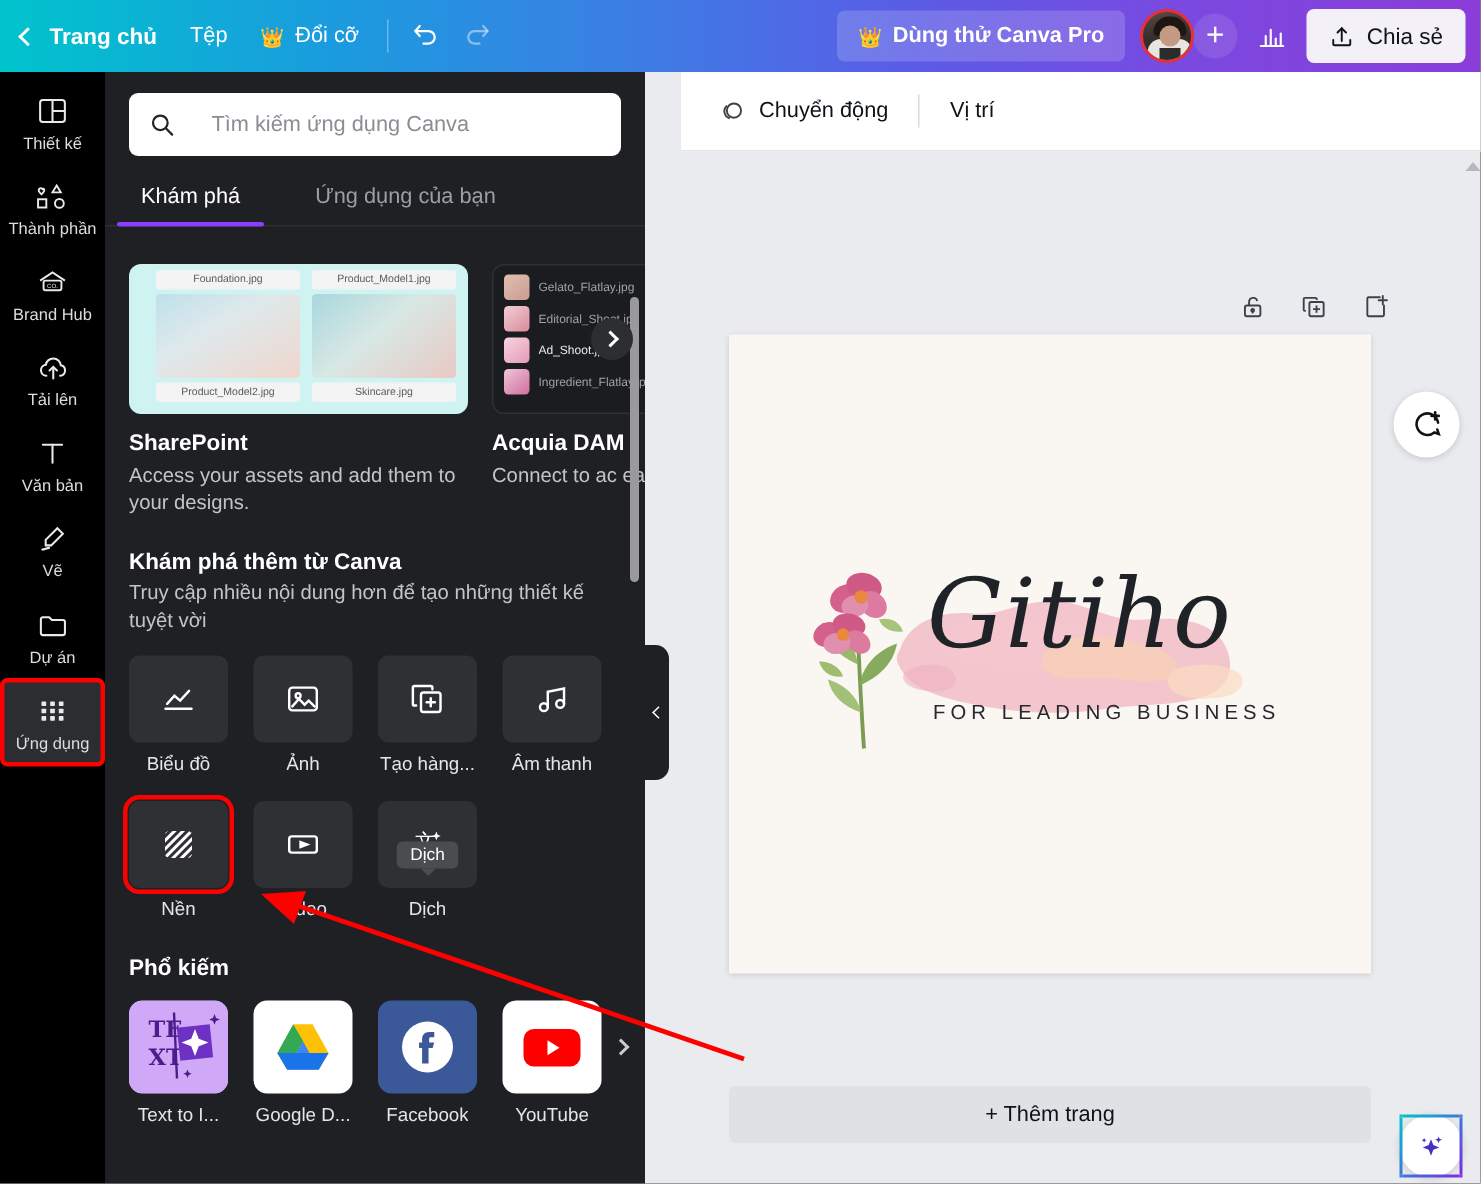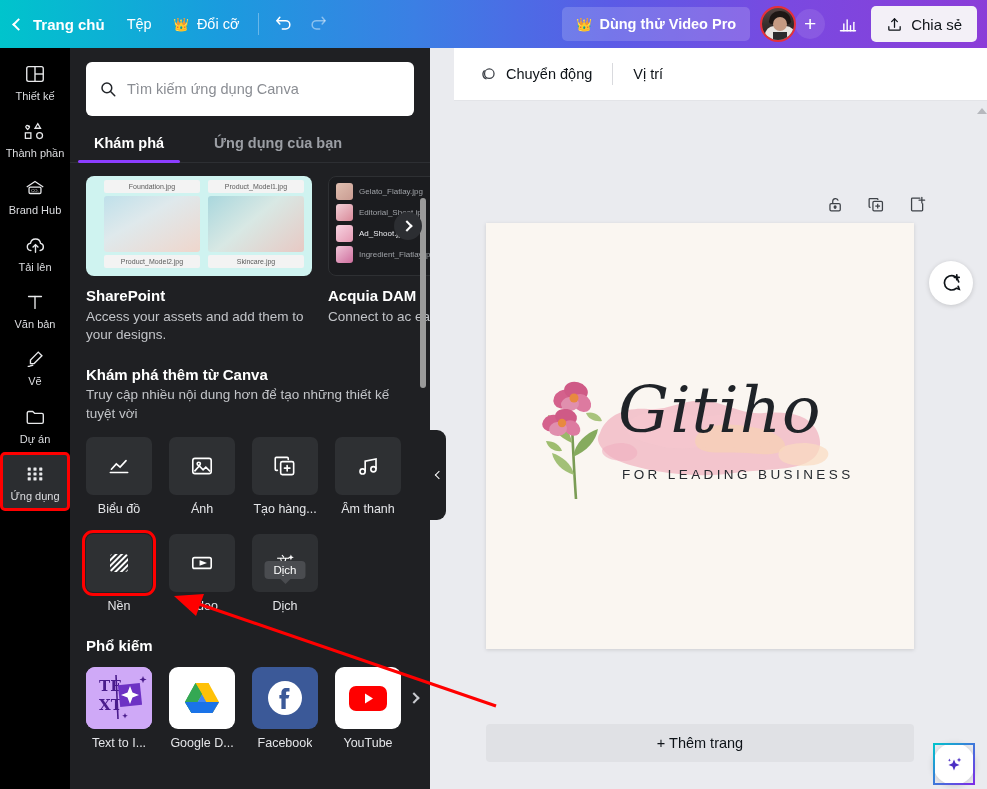--- a/index.html
+++ b/index.html
@@ -66,30 +66,30 @@
   .rail-label { font-size:11px; color:#dcdde0; line-height:1.1; text-align:center; }
   .rail-item.selected { outline: 3px solid #ff0000; outline-offset: -1px; background:#2b2d30; border-radius:3px; }
 
   
   .panel {
     position:absolute; left:70px; top:48px; width:360px; height:741px;
     background:#1f2023; overflow:hidden;
   }
   .search-wrap { padding: 14px 16px 0; }
   .search-box {
-    display:flex; align-items:center; gap:10px; height:54px; background:#fff;
+    display:flex; align-items:center; gap:24px; height:42px; background:#fff;
     border-radius:6px; padding: 0 13px;
   }
   .search-box input {
     border:0; outline:0; flex:1; font-size:14.5px; color:#22252a; font-family:"Liberation Sans", sans-serif; background:transparent;
   }
   .search-box input::placeholder { color:#8a8d93; }
   .tabs { display:flex; gap:0; padding: 12px 16px 0; border-bottom:1px solid #2d2f33; }
   .tab {
-    padding: 7px 8px 11px; font-size:14.5px; color:#9b9ea4; cursor:pointer; position:relative; font-weight:700;
+    padding: 7px 8px 11px; font-size:14.5px; color:#9b9ea4; cursor:pointer; position:relative; font-weight:400;
   }
   .tab + .tab { margin-left: 34px; }
   .tab.active { color:#fff; }
   .tab.active::after {
     content:""; position:absolute; left:-8px; right:-8px; bottom:-1px; height:3px; background:#8b3dff; border-radius:2px;
   }
   .panel-scroll { position:absolute; left:0; top:116px; width:360px; bottom:0; overflow:hidden; padding: 0 16px; }
   .scrollbar {
     position:absolute; right:4px; top:150px; width:6px; height:190px; background:#9a9a9a; border-radius:3px;
   }
@@ -240,21 +240,21 @@
             <path d="M17 4l3.5 4L17 12"></path>
         </svg>
       </div>
     </div>
 
     <div class="tb-spacer"></div>
 
     <div class="tb-right">
       <div class="pro-btn">
         <span class="crown">👑</span>
-        <span>Dùng thử Video Pro</span>
+        <span>Dùng thử Canva Pro</span>
       </div>
       <div class="avatar-wrap">
         <div class="avatar">
           <div class="av-body"></div>
           <div class="av-shirt"></div>
           <div class="av-hair"></div>
           <div class="av-face"></div>
         </div>
       </div>
       <div class="plus-btn">

